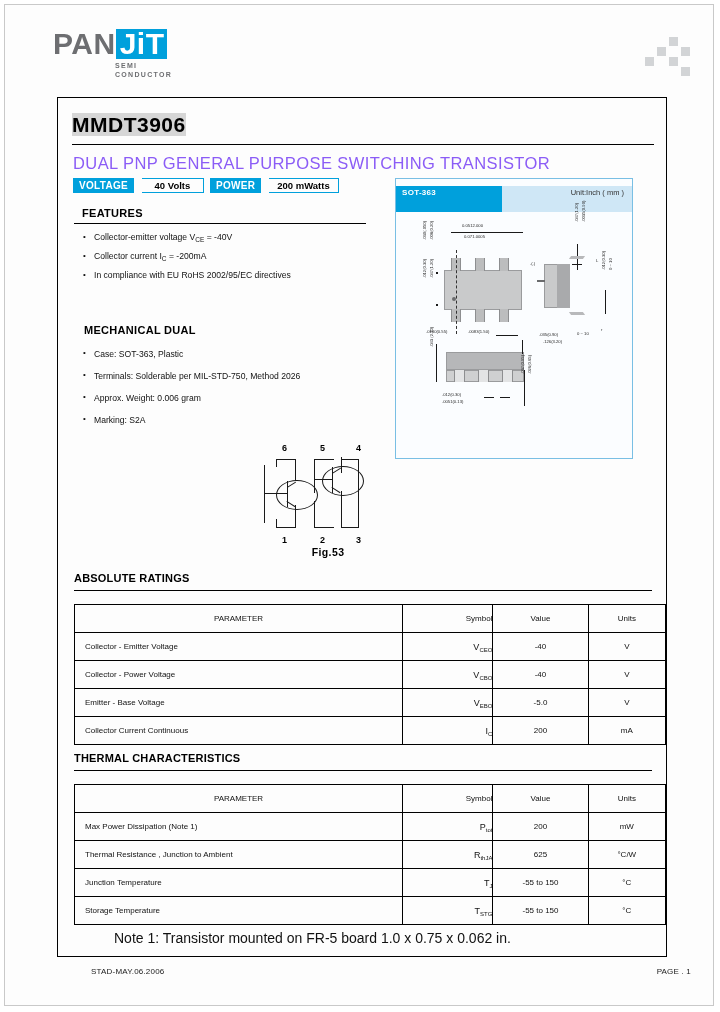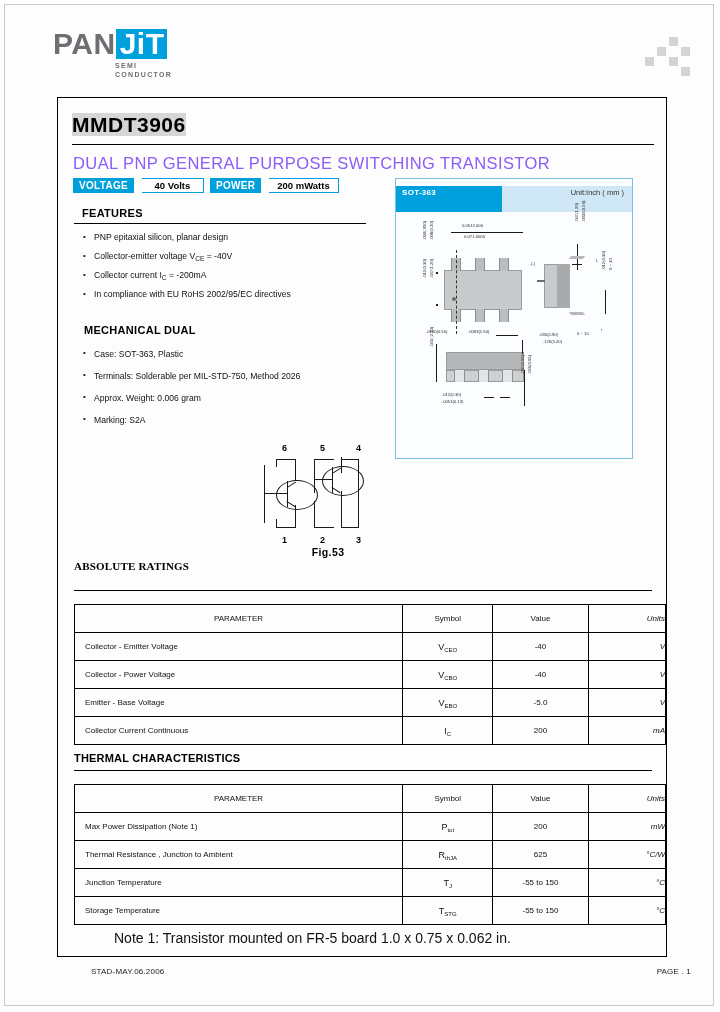--- a/index.html
+++ b/index.html
@@ -341,23 +341,23 @@
     padding: 0;
     font-weight: normal;
     height: 27px;
     vertical-align: middle;
   }
   table.spec th.c-param, table.spec td.c-param {
     width: 320px;
     text-align: center;
   }
   table.spec td.c-param { text-align: left; padding-left: 10px; }
-  table.spec th.c-sym, table.spec td.c-sym { width: 90px; text-align: center; }
+  table.spec th.c-sym, table.spec td.c-sym { width: 90px; text-align: right; }
   table.spec th.c-val, table.spec td.c-val { width: 95px; text-align: center; }
-  table.spec th.c-unit, table.spec td.c-unit { width: 77px; text-align: right; font-style: italic; }
+  table.spec th.c-unit, table.spec td.c-unit { width: 77px; text-align: center; }
   table.spec th { font-size: 8px; }
   table.spec .sym { font-size: 9px; }
   table.spec .sym sub { font-size: 6px; top: 2px; }
 
   .note {
     position: absolute;
     font-size: 14px;
     color: #111;
     margin-left: 20px;
   }
@@ -419,21 +419,20 @@
       <div class="badge-k">VOLTAGE</div>
       <div class="badge-v">40 Volts</div>
       <div class="badge-gap"></div>
       <div class="badge-k">POWER</div>
       <div class="badge-v">200 mWatts</div>
     </div>
 
     <div class="sec-hd" style="left:24px; top:109px;">FEATURES</div>
     <div class="sec-rule" style="left:16px; top:125px; width:292px;"></div>
     <ul class="bullets" style="left:24px; top:130px; width:300px;">
-      <li>PNP epitaxial silicon, planar design</li>
       <li><span>Collector-emitter voltage V</span><sub>CE</sub><span> = -40V</span></li>
       <li><span>Collector current I</span><sub>C</sub><span> = -200mA</span></li>
       <li>In compliance with EU RoHS 2002/95/EC directives</li>
     </ul>
 
     <div class="sec-hd" style="left:26px; top:226px;">MECHANICAL DUAL</div>
     <ul class="bullets" style="left:24px; top:245px; width:300px; line-height:22px;">
       <li>Case: SOT-363, Plastic</li>
       <li>Terminals: Solderable per MIL-STD-750, Method 2026</li>
       <li>Approx. Weight: 0.006 gram</li>
@@ -558,21 +557,21 @@
       <div class="sline" style="left:74px; top:44px; width:10px; height:1px; transform:rotate(32deg); transform-origin:0 0;"></div>
       <div class="sline" style="left:83px; top:14px; width:1px; height:16px;"></div>
       <div class="sline" style="left:83px; top:48px; width:1px; height:36px;"></div>
       <div class="sline" style="left:100px; top:16px; width:1px; height:68px;"></div>
       <div class="sline" style="left:83px; top:16px; width:18px; height:1px;"></div>
       <div class="sline" style="left:83px; top:84px; width:18px; height:1px;"></div>
       <div style="position:absolute; left:64px; top:23px; width:40px; height:28px; border:1px solid #1a1a1a; border-radius:50%;"></div>
     </div>
     <div class="figcap">Fig.53</div>
 
-    <div class="tbl-hd" style="left:16px; top:462px;font-family:Liberation Serif, serif;">ABSOLUTE  RATINGS</div>
+    <div class="tbl-hd" style="left:16px; top:474px;">ABSOLUTE  RATINGS</div>
     <div class="sec-rule" style="left:16px; top:492px; width:578px;"></div>
 
     <table class="spec" style="left:16px; top:506px;">
       <thead>
         <tr>
           <th class="c-param">PARAMETER</th>
           <th class="c-sym">Symbol</th>
           <th class="c-val">Value</th>
           <th class="c-unit">Units</th>
         </tr>

